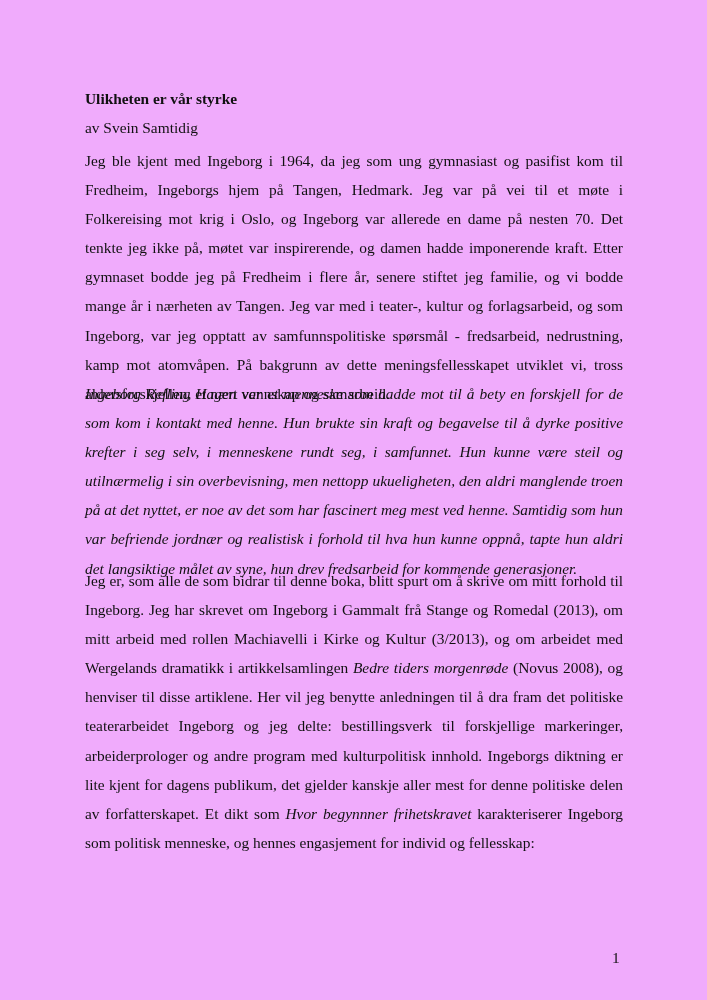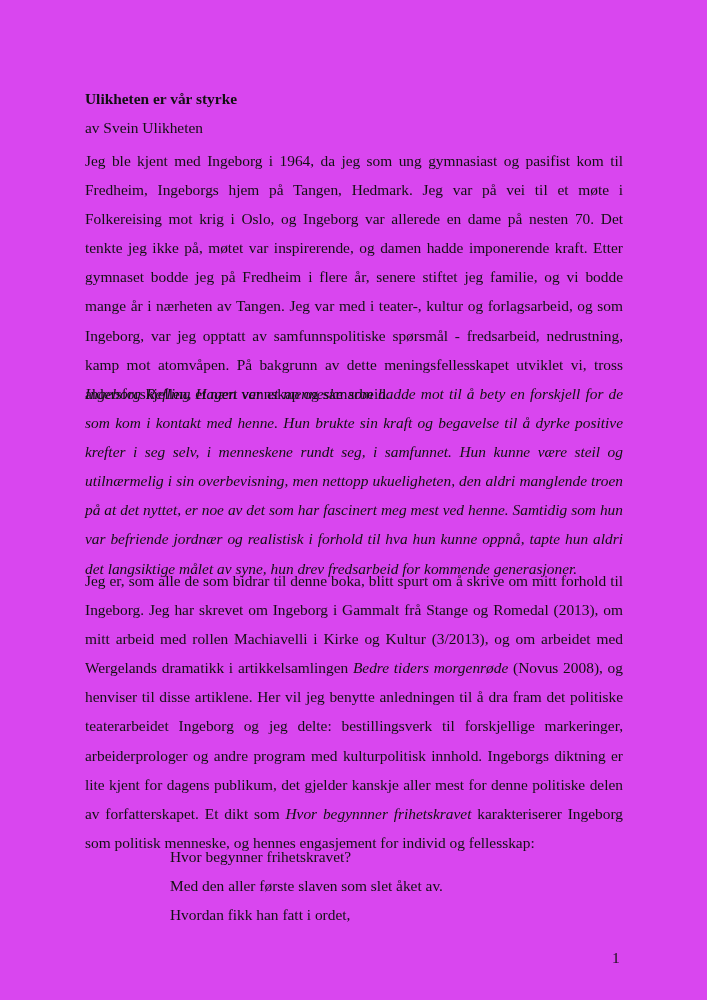--- a/index.html
+++ b/index.html
@@ -1,41 +1,36 @@
 <!DOCTYPE html>
 <html><head>
 <meta charset="utf-8">
 <style>
   html, body { margin:0; padding:0; background:#ffffff; }
   body { width:707px; height:1000px; position:relative; overflow:hidden;
          font-family:"Liberation Serif", "DejaVu Serif", serif; color:#111; }
-  .page { position:absolute; left:0; top:0; width:707px; height:1000px; background:#d946ef; }
+  .page { position:absolute; left:0; top:0; width:707px; height:1000px; background:#f0abfc; }
   .col { position:absolute; left:85px; width:538px; font-size:15.4px; line-height:29.1px; }
   .title { top:84px; font-weight:bold; }
   .byline { top:113px; }
   .para { text-align:justify; margin:0; }
   #p1 { top:146px; }
   #p2 { top:379px;font-style:italic; }
   #p3 { top:566px; }
   .poem { position:absolute; left:170px; top:842px; font-size:15.4px; line-height:29.1px; }
   .poem div { white-space:nowrap; }
   .pagenum { position:absolute; left:612px; top:943px; font-size:15.4px; line-height:29px; }
   i { }
 </style>
 </head>
 <body>
 
 <div class="page">
   <div class="col title">Ulikheten er vår styrke</div>
-  <div class="col byline">av Svein Ulikheten</div>
+  <div class="col byline">av Svein Samtidig</div>
 
   <p class="col para" id="p1"><span>Jeg ble kjent med Ingeborg i 1964, da jeg som ung gymnasiast og pasifist kom til Fredheim, Ingeborgs hjem på Tangen, Hedmark. Jeg var på vei til et møte i Folkereising mot krig i Oslo, og Ingeborg var allerede en dame på nesten 70. Det tenkte jeg ikke på, møtet var inspirerende, og damen hadde imponerende kraft. Etter gymnaset bodde jeg på Fredheim i flere år, senere stiftet jeg familie, og vi bodde mange år i nærheten av Tangen. Jeg var med i teater-, kultur og forlagsarbeid, og som Ingeborg, var jeg opptatt av samfunnspolitiske spørsmål - fredsarbeid, nedrustning, kamp mot atomvåpen. På bakgrunn av dette meningsfellesskapet utviklet vi, tross aldersforskjellen, et nært vennskap og samarbeid.</span></p>
   <p class="col para" id="p2"><span>Ingeborg Refling Hagen var et menneske som hadde mot til å bety en forskjell for de som kom i kontakt med henne. Hun brukte sin kraft og begavelse til å dyrke positive krefter i seg selv, i menneskene rundt seg, i samfunnet. Hun kunne være steil og utilnærmelig i sin overbevisning, men nettopp ukueligheten, den aldri manglende troen på at det nyttet, er noe av det som har fascinert meg mest ved henne. Samtidig som hun var befriende jordnær og realistisk i forhold til hva hun kunne oppnå, tapte hun aldri det langsiktige målet av syne, hun drev fredsarbeid for kommende generasjoner.</span></p>
   <p class="col para" id="p3"><span>Jeg er, som alle de som bidrar til denne boka, blitt spurt om å skrive om mitt forhold til Ingeborg. Jeg har skrevet om Ingeborg i Gammalt frå Stange og Romedal (2013), om mitt arbeid med rollen Machiavelli i Kirke og Kultur (3/2013), og om arbeidet med Wergelands dramatikk i artikkelsamlingen </span><i>Bedre tiders morgenrøde</i><span> (Novus 2008), og henviser til disse artiklene. Her vil jeg benytte anledningen til å dra fram det politiske teaterarbeidet Ingeborg og jeg delte: bestillingsverk til forskjellige markeringer, arbeiderprologer og andre program med kulturpolitisk innhold. Ingeborgs diktning er lite kjent for dagens publikum, det gjelder kanskje aller mest for denne politiske delen av forfatterskapet. Et dikt som </span><i>Hvor begynnner frihetskravet</i><span> karakteriserer Ingeborg som politisk menneske, og hennes engasjement for individ og fellesskap:</span></p>
 
-  <div class="poem">
-    <div>Hvor begynner frihetskravet?</div>
-    <div>Med den aller første slaven som slet åket av.</div>
-    <div>Hvordan fikk han fatt i ordet,</div>
-  </div>
 
   <div class="pagenum">1</div>
 </div>
 
 </body></html>

